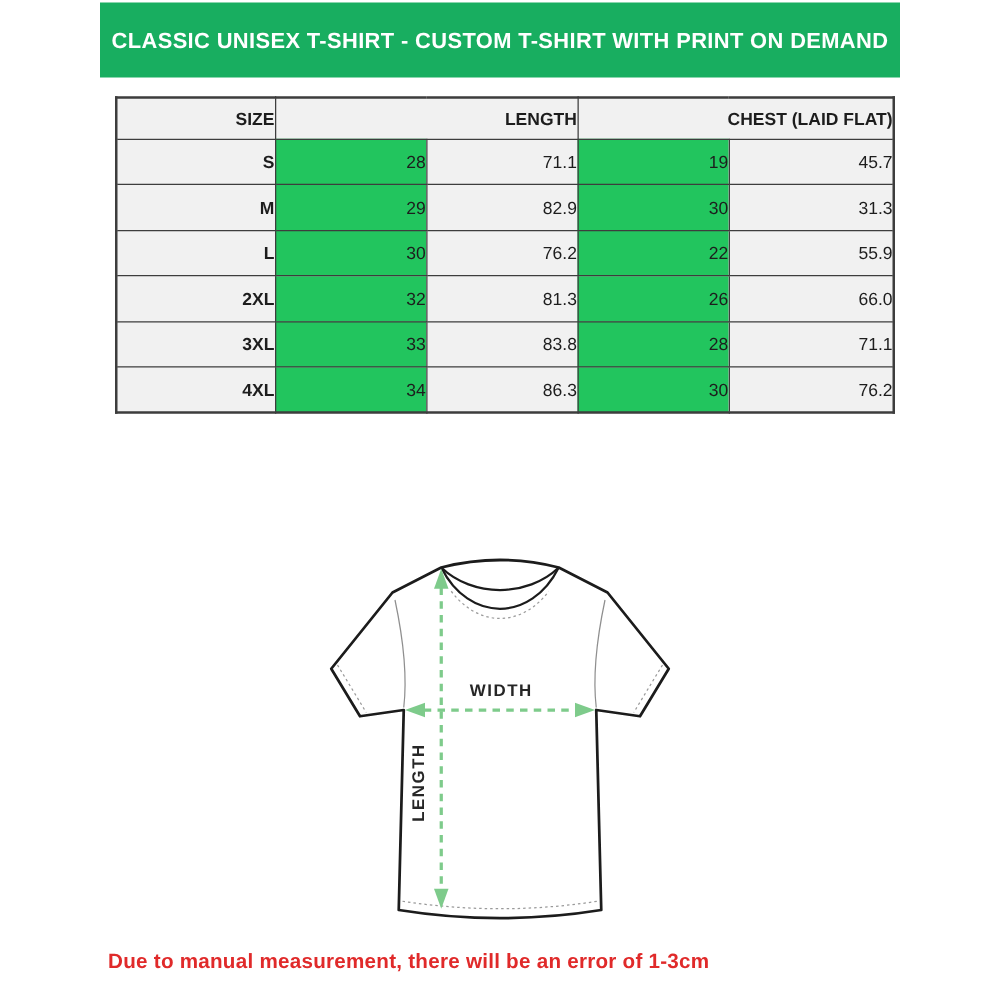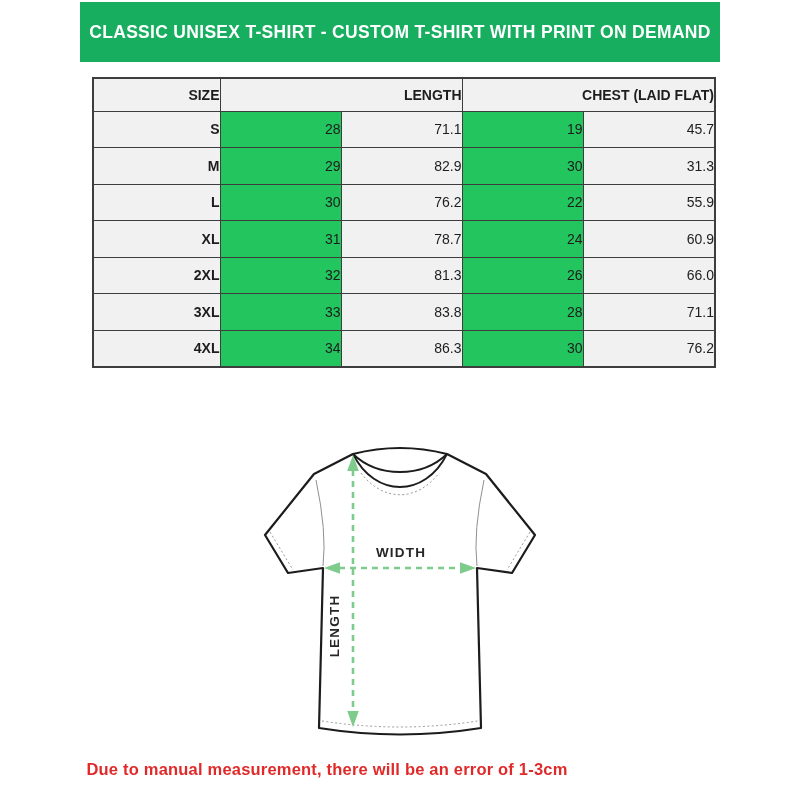--- a/index.html
+++ b/index.html
@@ -88,27 +88,20 @@
           <td class="cm">31.3</td>
         </tr>
         <tr>
           <td class="size">L</td>
           <td class="in">30</td>
           <td class="cm">76.2</td>
           <td class="in">22</td>
           <td class="cm">55.9</td>
         </tr>
         <tr>
-          <td class="size">XL</td>
-          <td class="in">31</td>
-          <td class="cm">78.7</td>
-          <td class="in">24</td>
-          <td class="cm">60.9</td>
-        </tr>
-        <tr>
           <td class="size">2XL</td>
           <td class="in">32</td>
           <td class="cm">81.3</td>
           <td class="in">26</td>
           <td class="cm">66.0</td>
         </tr>
         <tr>
           <td class="size">3XL</td>
           <td class="in">33</td>
           <td class="cm">83.8</td>

